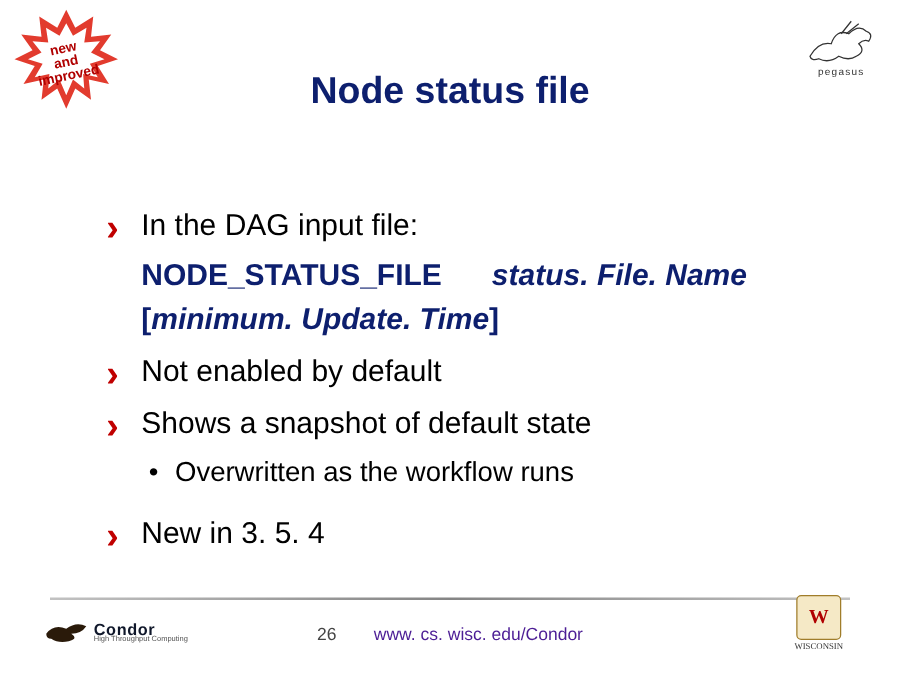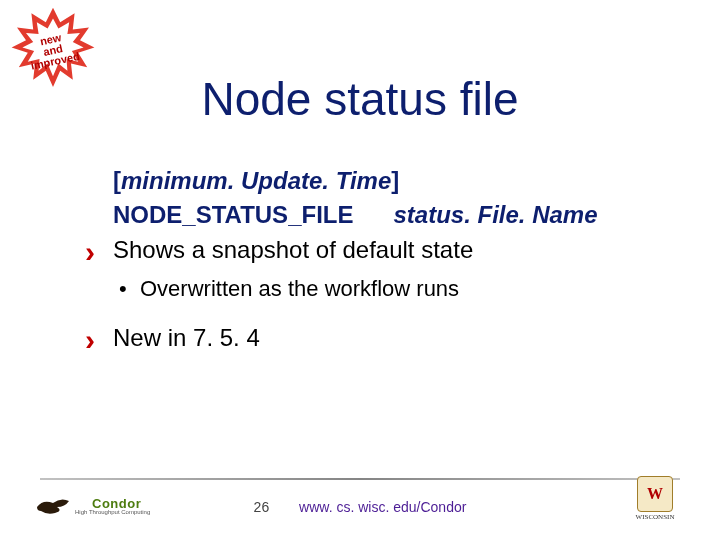--- a/index.html
+++ b/index.html
@@ -13,26 +13,26 @@
     position: relative;
     overflow: hidden;
   }
   .slide {
     width: 720px;
     height: 540px;
     position: relative;
   }
   .title {
     position: absolute;
-    top: 72px;
+    top: 56px;
     left: 0;
     width: 100%;
     text-align: center;
-    font-size: 46px;
-    font-weight: normal;
+    font-size: 30px;
+    font-weight: bold;
     color: #0d1f6e;
   }
   .body {
     position: absolute;
     top: 165px;
     left: 85px;
     right: 60px;
     font-size: 24px;
     line-height: 1.35;
   }
@@ -147,23 +147,22 @@
     height: 34px;
     display: flex;
     align-items: center;
     gap: 4px;
   }
   .condor-logo svg { width: 36px; height: 24px; }
   .condor-text {
     font-family: Arial, sans-serif;
     font-size: 13px;
     font-weight: bold;
-    color: #4d7c0f;
+    color: #0f172a;
     letter-spacing: 0.5px;
-    margin-left: 17px;
   }
   .condor-sub {
     font-family: Arial, sans-serif;
     font-size: 6px;
     color: #555;
     margin-top: -2px;
   }
 
   .wisc-logo {
     position: absolute;
@@ -208,37 +207,46 @@
       <polygon fill="#e23b2e" points="50,2 58,18 74,8 72,26 90,24 80,38 96,46 78,52 88,68 70,64 72,82 58,72 50,90 42,72 28,82 30,64 12,68 22,52 4,46 20,38 10,24 28,26 26,8 42,18"></polygon>
       <polygon fill="#ffffff" points="50,14 56,25 68,18 66,31 80,30 72,40 84,46 71,50 78,62 65,59 66,72 56,64 50,78 44,64 34,72 35,59 22,62 29,50 16,46 28,40 20,30 34,31 32,18 44,25"></polygon>
     </svg>
     <div class="star-text">
       <span>new</span><br>
       <span>and</span><br>
       <span>improved</span>
     </div>
   </div>
 
+  <div class="pegasus">
+    <svg viewBox="0 0 60 40">
+      <path d="M5 32 Q12 20 22 22 Q26 10 36 14 Q44 6 50 12 Q56 14 52 20 Q48 18 44 22 Q50 28 42 32 Q36 36 28 32 Q20 38 12 34 Q6 36 5 32 Z" fill="none" stroke="#333" stroke-width="1"></path>
+      <path d="M30 14 L38 4 M34 14 L44 6" stroke="#333" stroke-width="1"></path>
+    </svg>
+    <div class="pegasus-label">pegasus</div>
+  </div>
 
   <div class="title navy">Node status file</div>
 
   <div class="body">
-
-    <div class="code-line navy">
-      <span class="code-bold">[</span><span class="code-bold code-ital">minimum. Update. Time</span><span class="code-bold">]</span>
-    </div>
+    <div class="bullet">In the DAG input file:</div>
+
     <div class="code-line navy">
       <span class="code-bold">NODE_STATUS_FILE</span>
       &nbsp;&nbsp;&nbsp;&nbsp;
       <span class="code-bold code-ital">status. File. Name</span>
     </div>
-
+    <div class="code-line navy">
+      <span class="code-bold">[</span><span class="code-bold code-ital">minimum. Update. Time</span><span class="code-bold">]</span>
+    </div>
+
+    <div class="bullet" style="margin-top:10px">Not enabled by default</div>
     <div class="bullet">Shows a snapshot of default state</div>
     <div class="sub-bullet">Overwritten as the workflow runs</div>
-    <div class="bullet">New in 7. 5. 4</div>
+    <div class="bullet">New in 3. 5. 4</div>
   </div>
 
   <div class="footer-line"></div>
 
   <div class="condor-logo">
     <svg viewBox="0 0 36 24">
       <path d="M2 14 Q8 6 18 10 Q26 4 34 8 Q30 14 22 14 Q28 18 20 20 Q12 22 6 18 Q2 18 2 14 Z" fill="#2a1a0a"></path>
     </svg>
     <div>
       <div class="condor-text">Condor</div>

